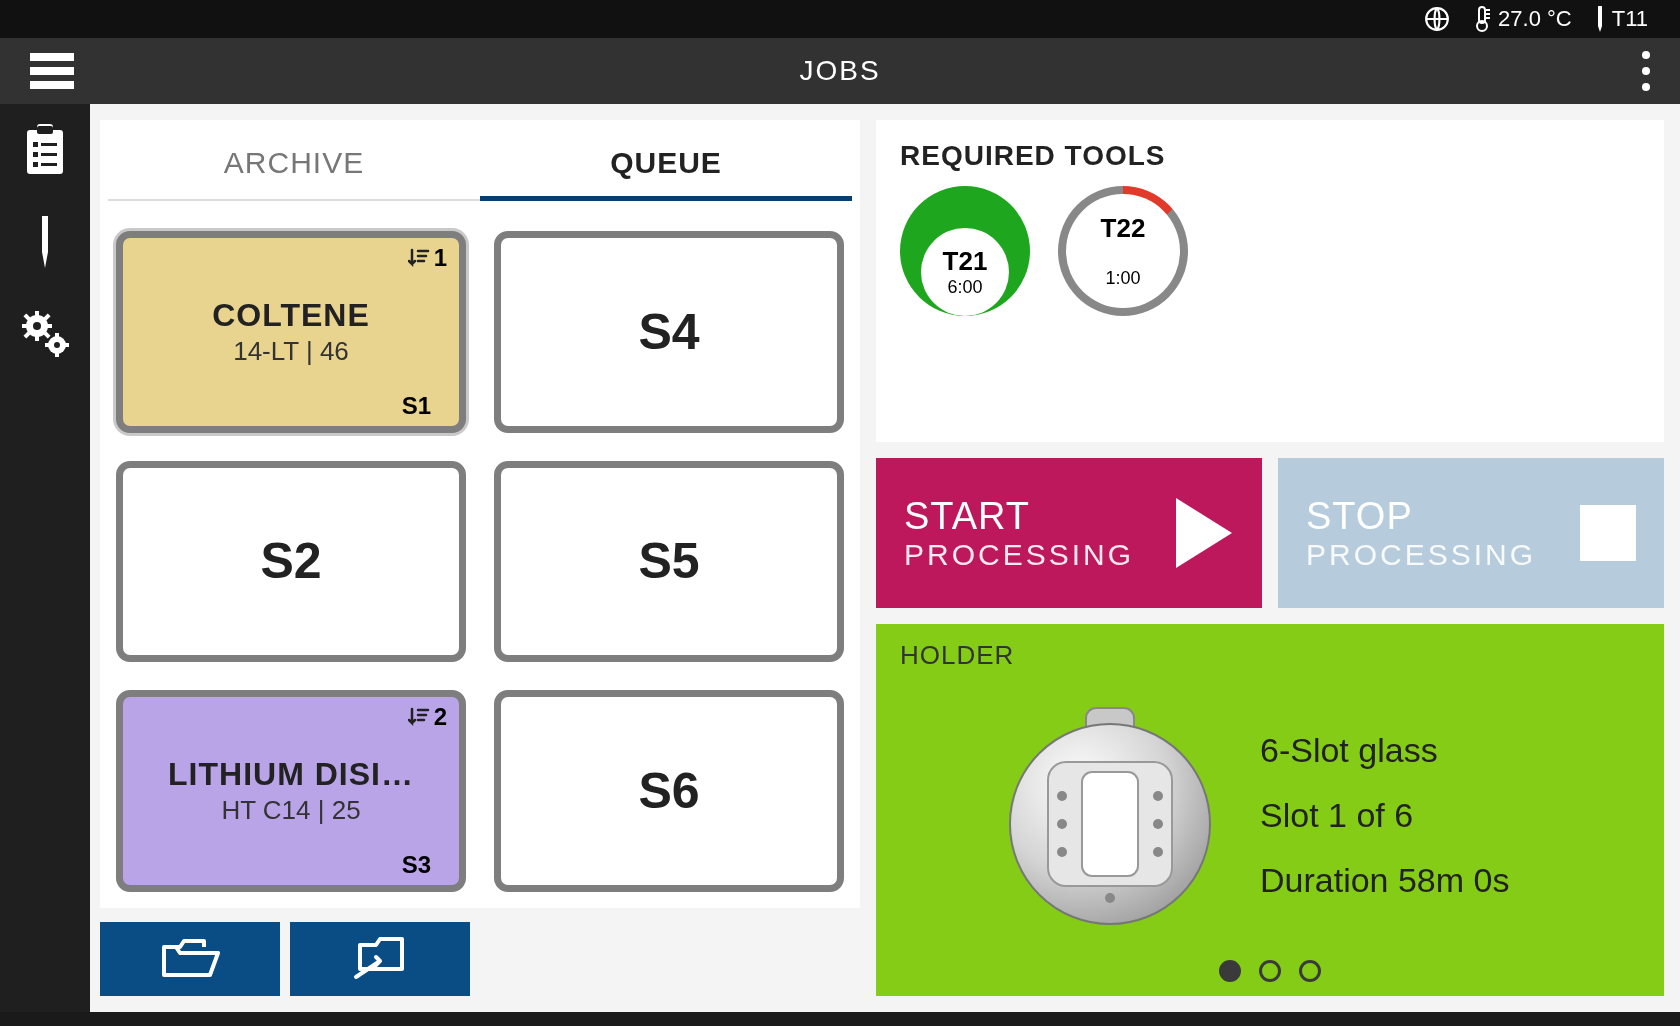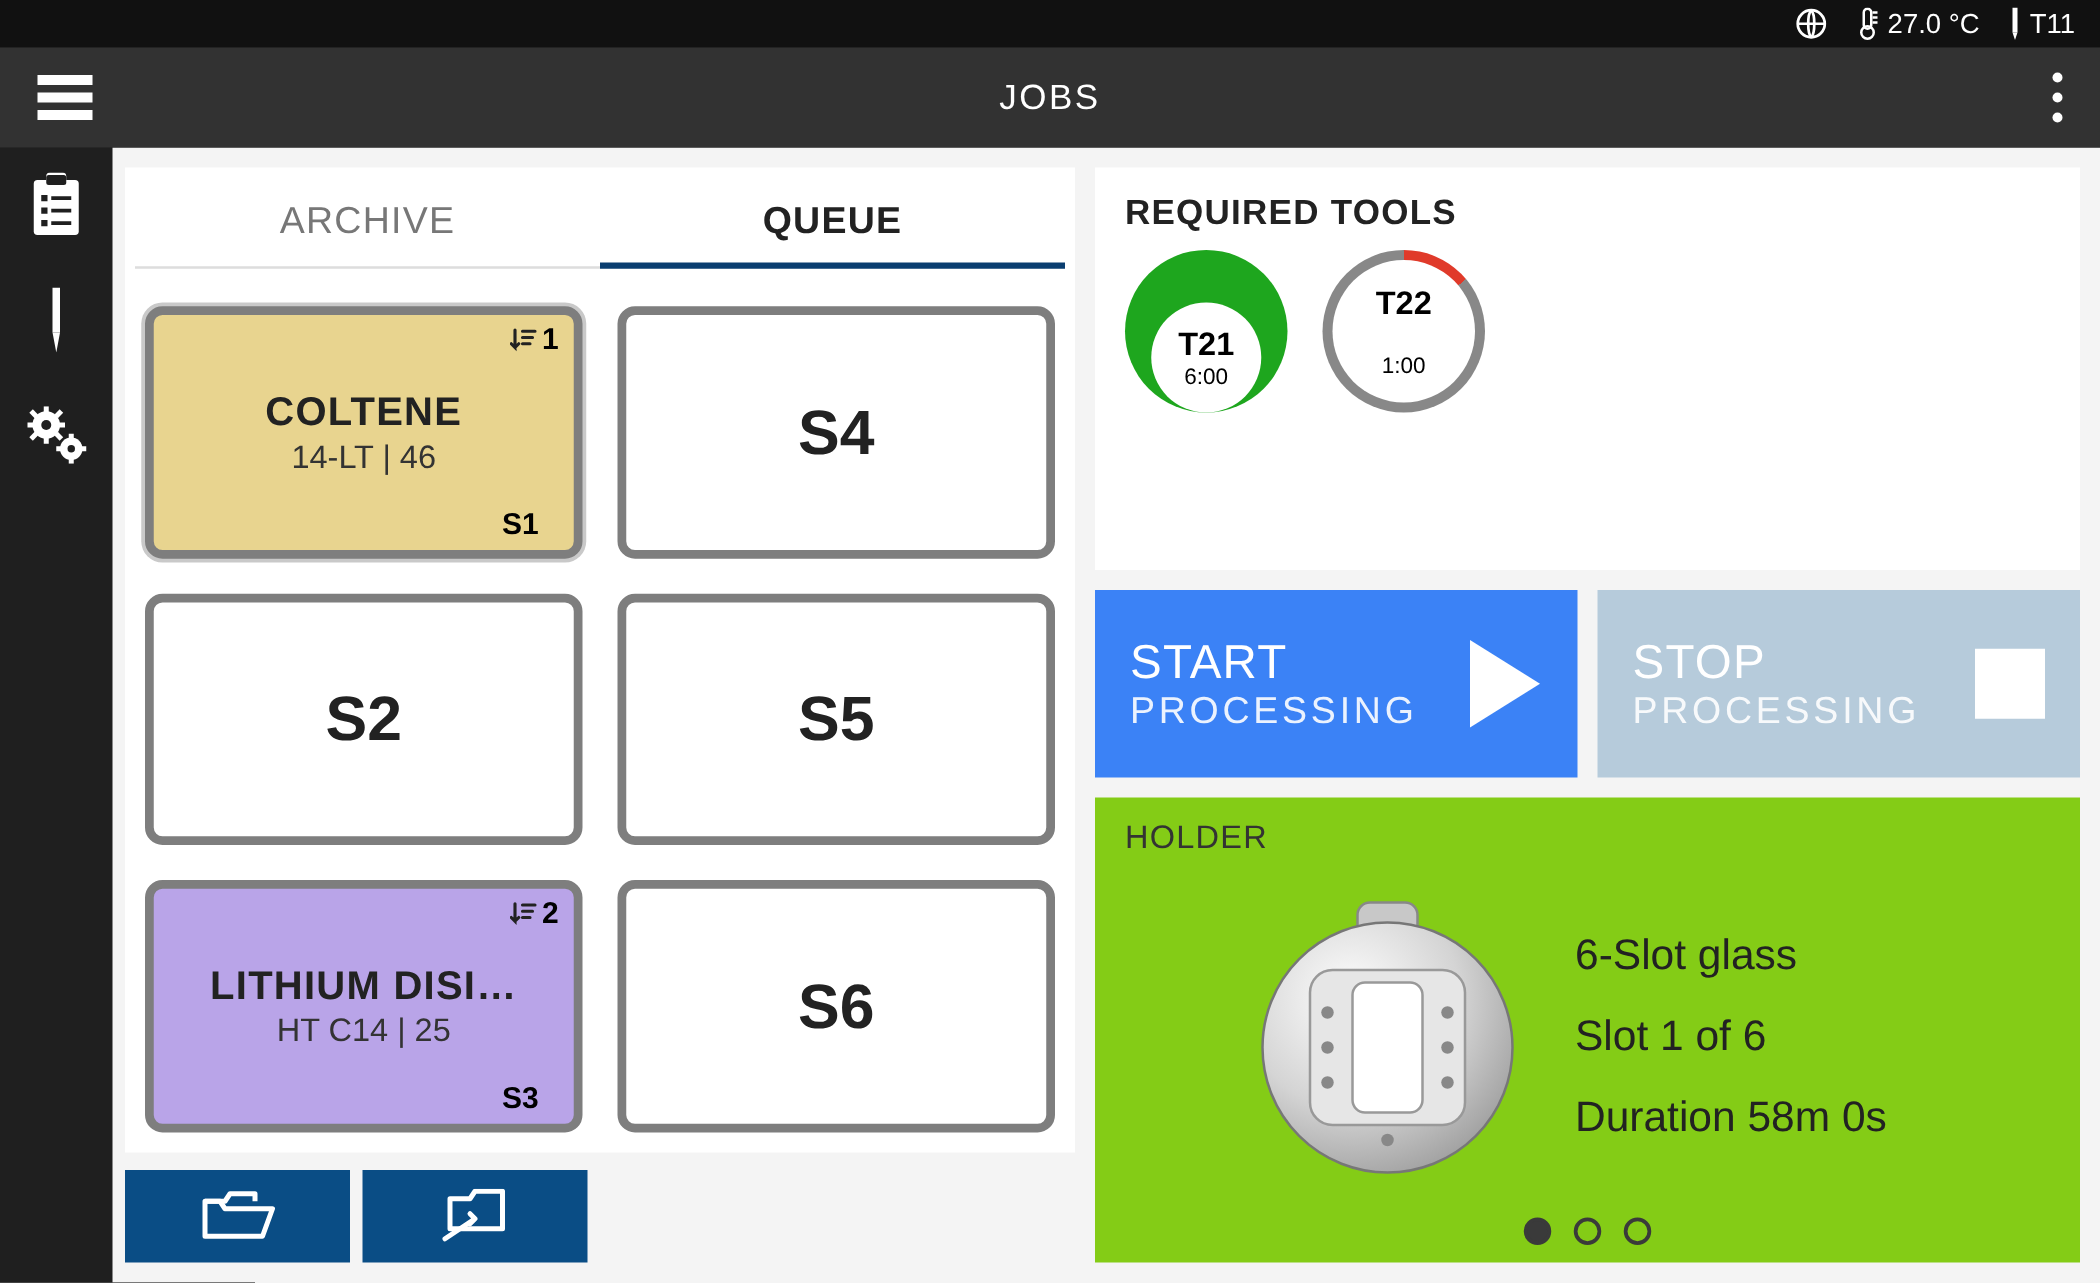--- a/index.html
+++ b/index.html
@@ -6,29 +6,29 @@
   html, body { width: 1680px; height: 1026px; font-family: Arial, Helvetica, sans-serif; background: #1a1a1a; overflow: hidden; }
 
   
   .status-bar {
     height: 38px;
     background: #111;
     color: #fff;
     display: flex;
     justify-content: flex-end;
     align-items: center;
-    padding: 0 20px;
+    padding: 0 32px;
     font-size: 22px;
     gap: 22px;
   }
   .status-bar .item { display: flex; align-items: center; gap: 6px; }
 
   
   .title-bar {
-    height: 80px;
+    height: 66px;
     background: #323232;
     color: #fff;
     display: flex;
     align-items: center;
     padding: 0 28px;
     position: relative;
   }
   .hamburger { width: 48px; height: 48px; display:flex; flex-direction:column; justify-content:space-between; padding:6px 2px; cursor:pointer; }
   .hamburger span { display:block; height:8px; background:#fff; }
   .title-bar .title { position:absolute; left:50%; transform:translateX(-50%); font-size:28px; letter-spacing:2px; }
@@ -156,21 +156,21 @@
     flex:1;
     display:flex;
     align-items:center;
     justify-content:space-between;
     padding:0 24px 0 28px;
     cursor:pointer;
     color:#fff;
   }
   .proc-btn .txt .l1 { font-size:38px; font-weight:500; letter-spacing:1px;}
   .proc-btn .txt .l2 { font-size:30px; letter-spacing:3px; opacity:0.9; font-weight:300;}
-  .proc-start { background:#3b82f6; }
+  .proc-start { background:#be185d; }
   .proc-stop { background:#b6cbdb; }
 
   .holder-card {
     background:#84cc16;
     flex:1;
     padding:16px 24px 10px 24px;
     display:flex;
     flex-direction:column;
   }
   .holder-card h3 { font-size:26px; letter-spacing:1px; color:#333; font-weight:500;}

